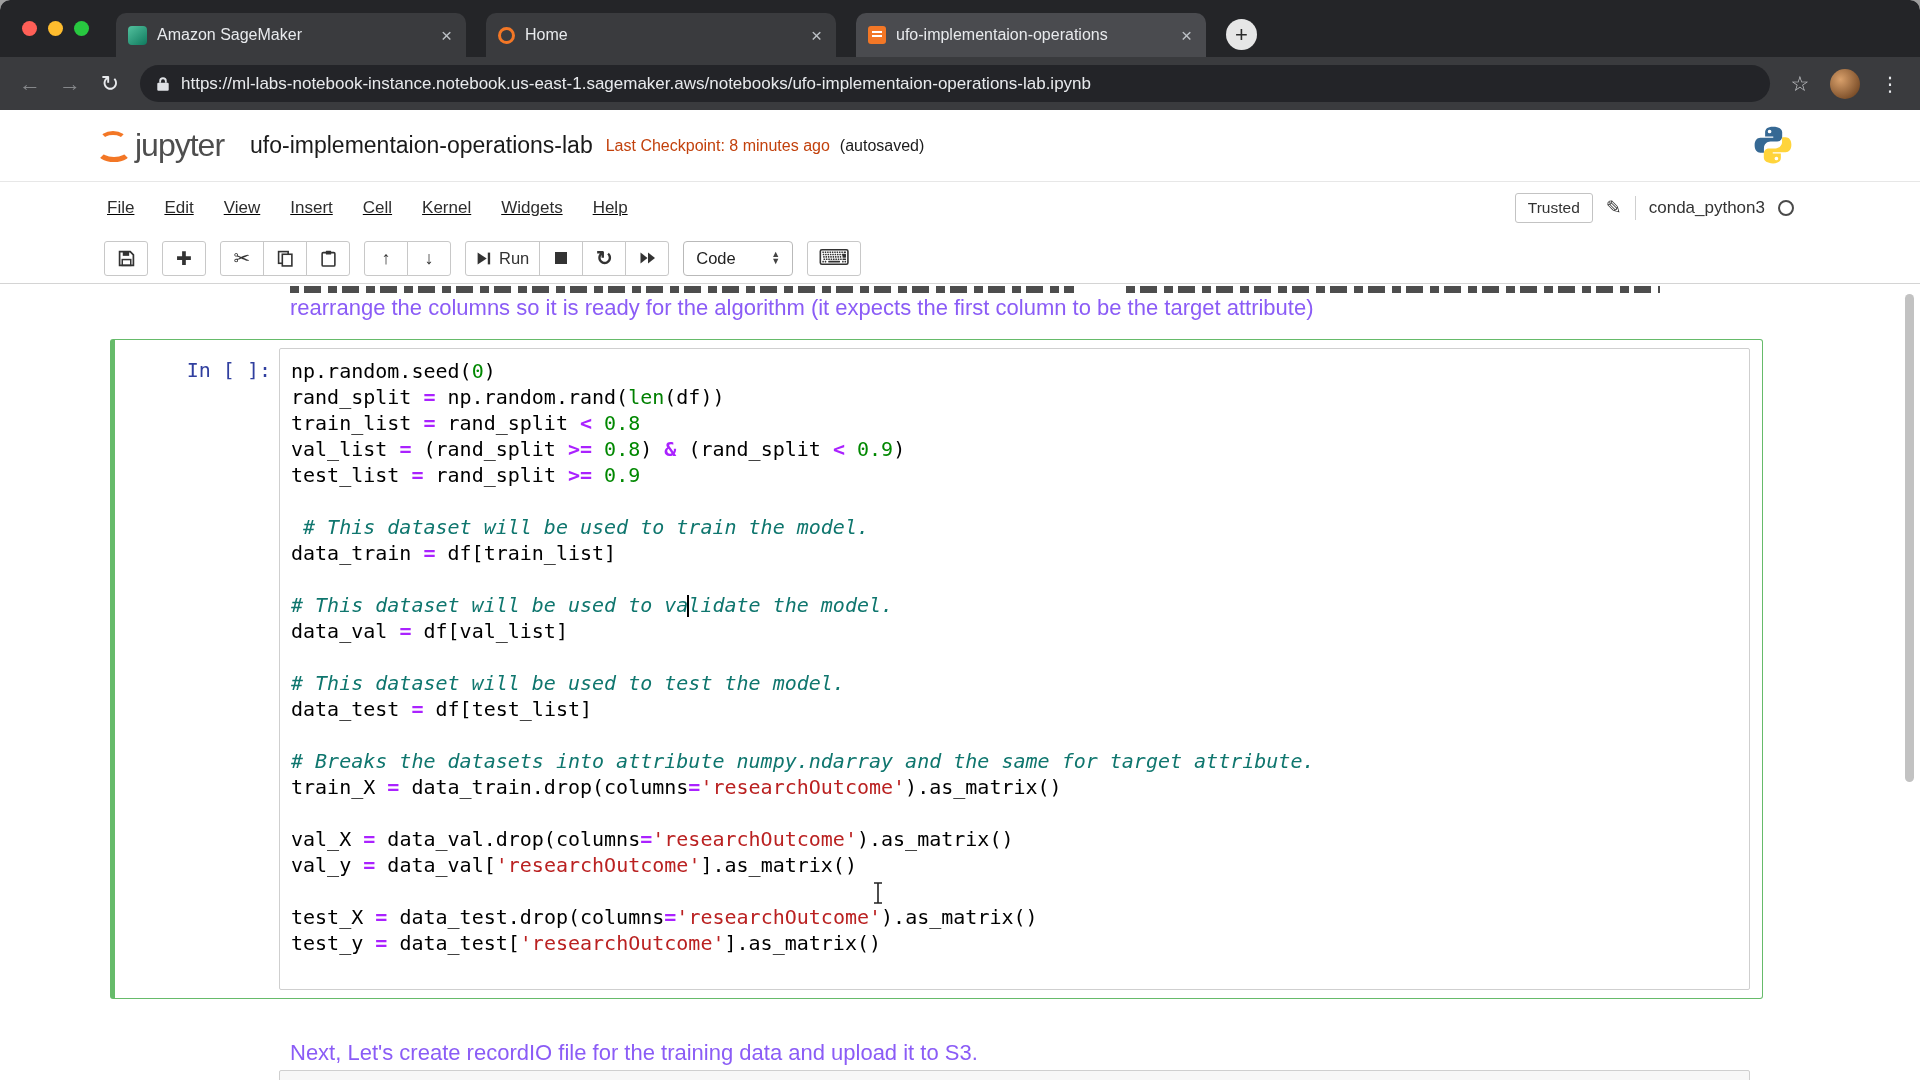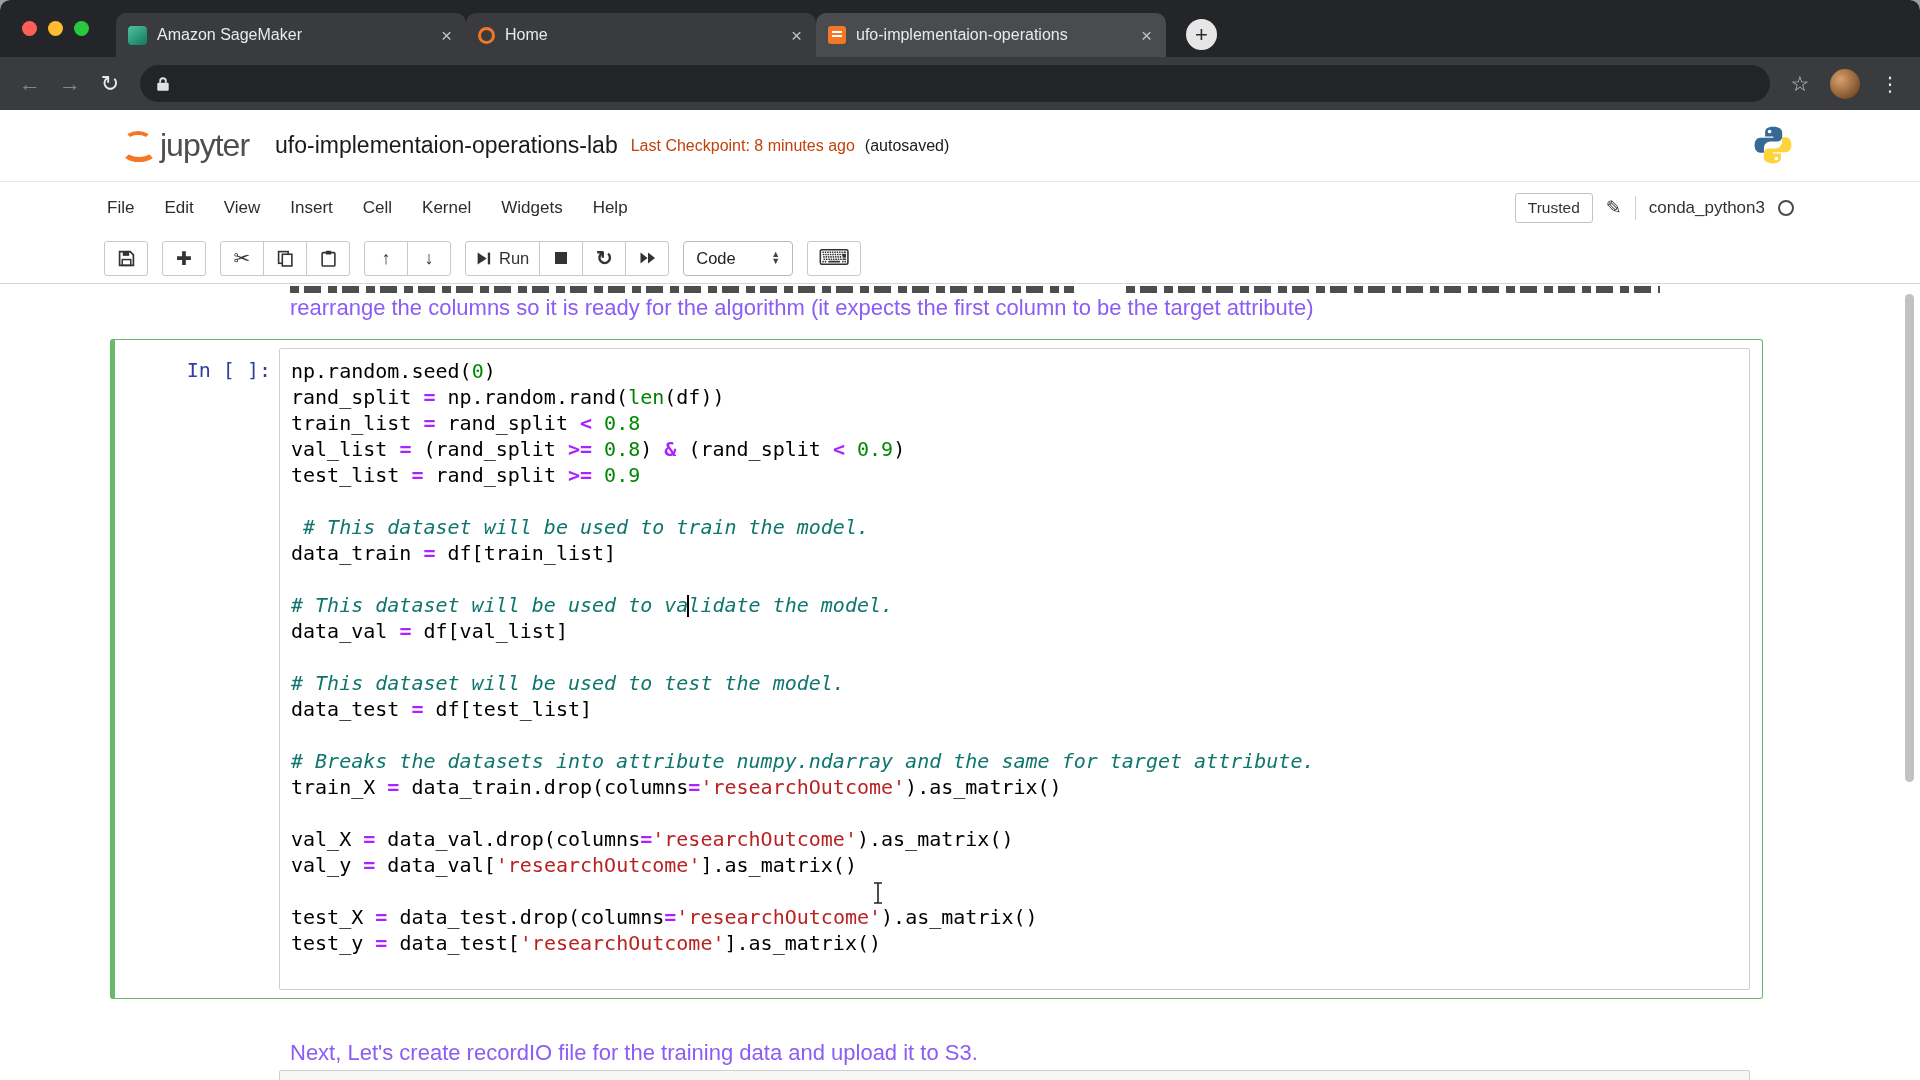--- a/index.html
+++ b/index.html
@@ -7,21 +7,21 @@
               font-family:"Liberation Sans",sans-serif; }
   .page { position:relative; width:1920px; height:1080px; background:#fff;
           border-radius:10px 10px 0 0; overflow:hidden; }
 
   
   .tab-strip { height:57px; background:#242528; position:relative;
                display:flex; align-items:flex-end; }
   .traffic-lights { position:absolute; left:22px; top:21px; display:flex; gap:11px; }
   .light { width:15px; height:15px; border-radius:50%; display:inline-block; }
   .light.red{background:#FF5F57}.light.yellow{background:#FEBC2E}.light.green{background:#28C840}
-  .tabs { display:flex; margin-left:116px; gap:0; height:44px; }
+  .tabs { display:flex; margin-left:116px; gap:20px; height:44px; }
   .tab { width:350px; height:44px; background:#3a3b3e; border-radius:10px 10px 0 0;
          display:flex; align-items:center; gap:10px; padding:0 12px;
          color:#e8eaed; font-size:16px; }
   .tab.active { background:#4a4b4f; }
   .tab-label { white-space:nowrap; overflow:hidden; text-overflow:clip; flex:1; }
   .tab-close { margin-left:auto; color:#bdc1c6; font-size:19px; line-height:1; flex:none; padding:0 2px;}
   .sagemaker-favicon{width:19px;height:19px;border-radius:4px;flex:none;
       background:linear-gradient(140deg,#53c19e,#0f7a5e);}
   .jupyter-favicon{width:17px;height:17px;border-radius:50%;flex:none;
       border:3px solid #F37726;background:transparent;}
@@ -40,37 +40,37 @@
   .url-pill { flex:1; height:37px; border-radius:19px; background:#232428;
               display:flex; align-items:center; padding:0 16px; gap:11px; margin:0 8px; overflow:hidden;}
   .url-text { font-size:17px; color:#e8eaed; white-space:nowrap; overflow:hidden; }
   .star { font-size:21px; color:#c9cbce; }
   .avatar { width:30px; height:30px; border-radius:50%; flex:none; margin:0 8px;
             background:radial-gradient(circle at 35% 35%, #d9a06b, #7c4f2a 75%); }
   .dots { font-size:20px; }
 
   
   .nb-header { height:71px; background:#fff; position:relative;
-               display:flex; align-items:center; padding-left:118px; }
+               display:flex; align-items:center; padding-left:93px; }
   .jlogo { display:flex; align-items:flex-end; gap:8px; }
   .jlogo-mark { position:relative; width:34px; height:32px; display:inline-block; }
   .jlogo-mark::before { content:""; position:absolute; left:6px; top:1px; width:20px; height:10px;
       border:4px solid transparent; border-top:4px solid #F37726; border-radius:50%; }
   .jlogo-mark::after { content:""; position:absolute; left:3px; bottom:0; width:26px; height:13px;
       border:5px solid transparent; border-bottom:5px solid #F37726; border-radius:50%; }
   .jlogo-text { font-size:32px; color:#4E4E4E; letter-spacing:-1px; line-height:1; padding-bottom:1px;}
   .nb-title { margin-left:26px; font-size:23px; color:#1a1a1a; }
   .nb-checkpoint { margin-left:13px; font-size:16px; color:#c2410c; }
   .nb-autosave { margin-left:10px; font-size:16px; color:#1a1a1a; }
   .py-logo { position:absolute; right:126px; top:14px; }
 
   
   .menu-row { height:52px; background:#fff; border-top:1px solid #e7e7e7; position:relative;
               display:flex; align-items:center; padding-left:92px; }
-  .menus { display:flex; }
+  .menus { display:flex;text-decoration:underline; }
   .menu-item { padding:7px 15px; font-size:17px; color:#2d2d2d; cursor:default; }
   .menu-right { position:absolute; right:126px; top:50%; transform:translateY(-50%);
                 display:flex; align-items:center; gap:13px; }
   .trusted-btn { padding:5px 12px; border:1px solid #c3c3c3; border-radius:3px;
                  font-size:15.5px; color:#333; background:#fff; }
   .pencil { font-size:19px; color:#333; }
   .vdiv { width:1px; height:24px; background:#cfcfcf; }
   .kernel-name { font-size:17px; color:#333;text-align:right; }
   .kernel-circle { width:16px; height:16px; border:2px solid #4a4a4a; border-radius:50%; }
 
@@ -153,20 +153,21 @@
     <span class="nav-ic dim">←</span>
     <span class="nav-ic dim">→</span>
     <span class="nav-ic">↻</span>
     <div class="url-pill">
       <span style="display:flex;">
         <svg width="14" height="16" viewBox="0 0 12 14">
             <rect x="1" y="6" width="10" height="7" rx="1" fill="#dfe1e5"></rect>
             <path d="M3.5 6V4.5a2.5 2.5 0 015 0V6" fill="none" stroke="#dfe1e5" stroke-width="1.6"></path>
           </svg>
       </span>
+      <span class="url-text">https://ml-labs-notebook-instance.notebook.us-east-1.sagemaker.aws/notebooks/ufo-implementaion-operations-lab.ipynb</span>
     </div>
     <span class="nav-ic star">☆</span>
     <span class="avatar"></span>
     <span class="nav-ic dots">⋮</span>
   </div>
 
   <div class="nb-header">
     <div class="jlogo">
       <span class="jlogo-mark"></span>
       <span class="jlogo-text">jupyter</span>

